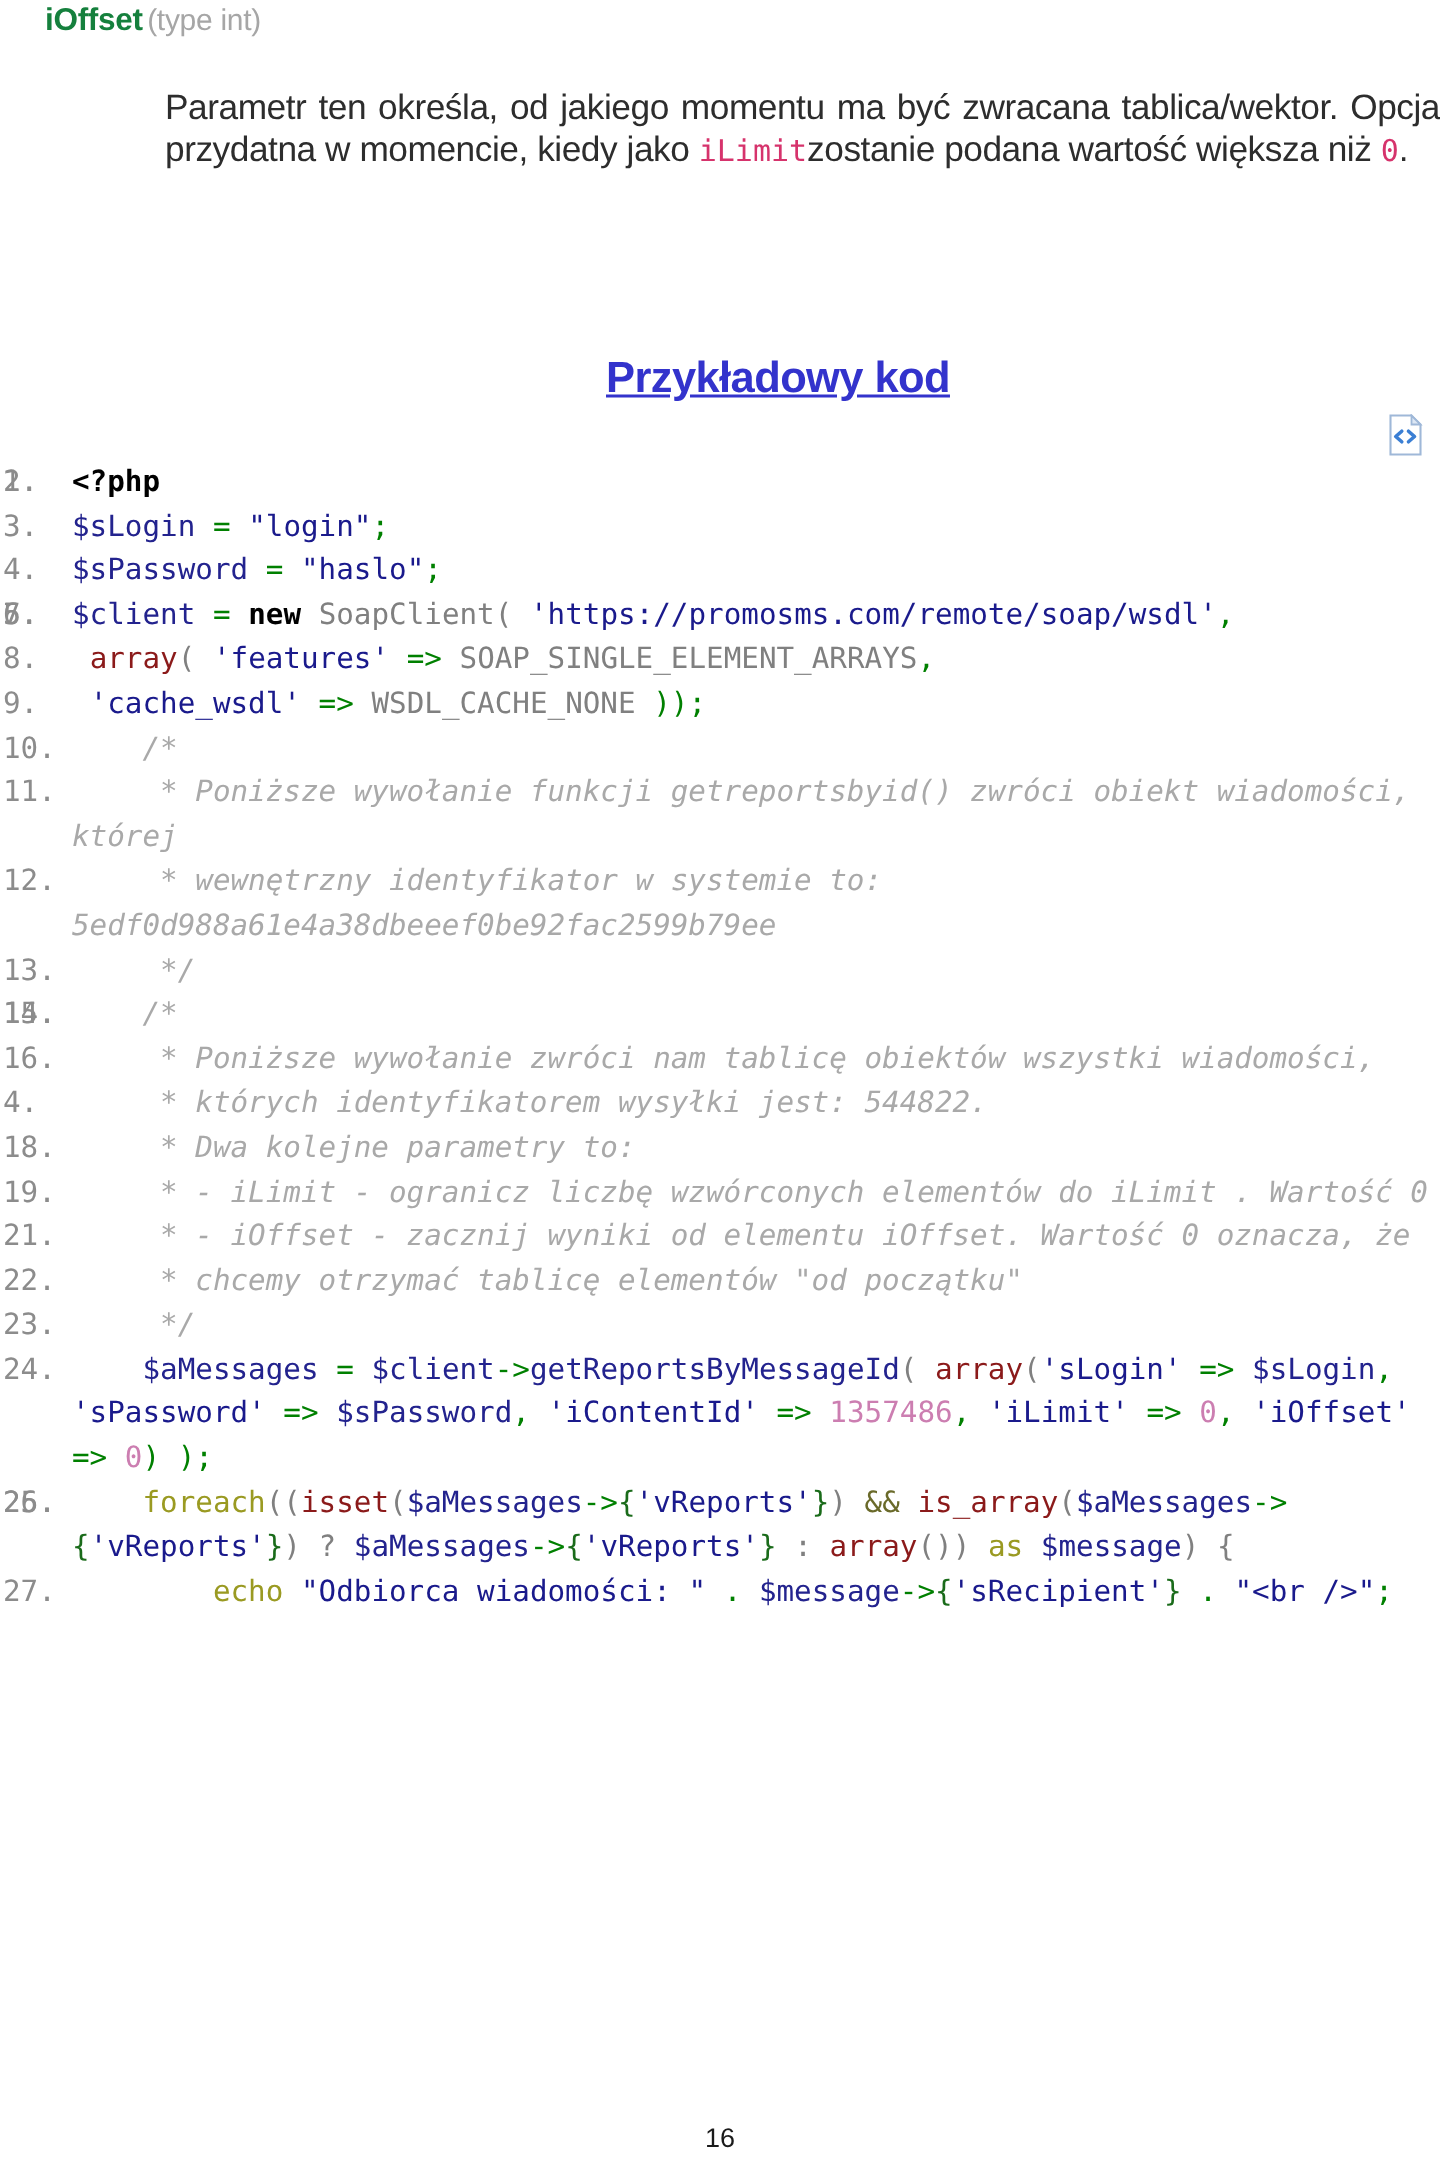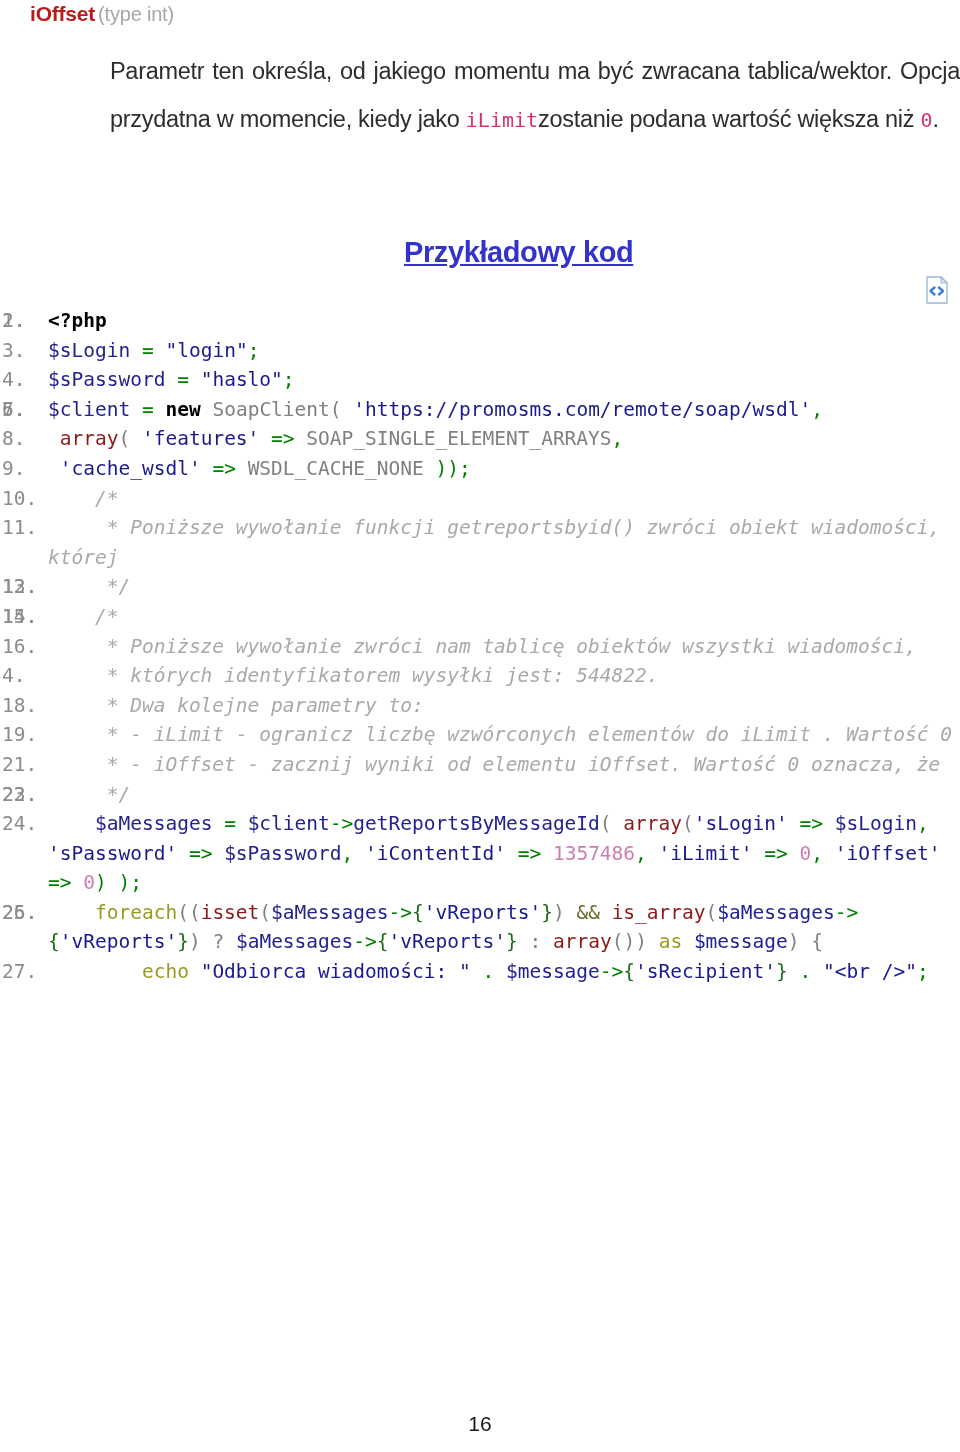--- a/index.html
+++ b/index.html
@@ -20,41 +20,41 @@
   .param-header {
     position: absolute;
     left: 30px;
     top: 2px;
     white-space: nowrap;
   }
   .param-name {
     font-family: "Liberation Sans", sans-serif;
     font-weight: bold;
     font-size: 21px;
-    color: #b91c1c;
+    color: #15803d;
     letter-spacing: -0.2px;
   }
   .param-type {
     font-family: "Liberation Sans", sans-serif;
     font-weight: normal;
     font-size: 20px;
     color: #a6a6a6;
     letter-spacing: -0.2px;
     margin-left: 3px;
   }
 
   
   .description {
     position: absolute;
     left: 110px;
-    top: 47px;
+    top: 57px;
     width: 850px;
     font-family: "Liberation Sans", sans-serif;
     font-size: 23.5px;
-    line-height: 48px;
+    line-height: 28px;
     color: #2d2d2d;
     text-align: justify;
     letter-spacing: -0.3px;
   }
   .description .inline-code {
     font-family: "DejaVu Sans Mono", monospace;
     font-size: 20px;
     color: #d6336c;
     letter-spacing: 0;
   }
@@ -126,21 +126,21 @@
   .t-amp     { color: #6a6a2a; }
 
   
   .page-number {
     position: absolute;
     left: 0;
     right: 0;
     bottom: 16px;
     text-align: center;
     font-family: "Liberation Sans", sans-serif;
-    font-size: 21px;
+    font-size: 18px;
     color: #1a1a1a;
   }
 </style>
 </head>
 <body>
 
 <div class="param-header">
   <span class="param-name">iOffset</span><span class="param-type">(type int)</span>
 </div>
 
@@ -164,30 +164,30 @@
     <div class="code-line"><span class="ln">2.</span><span class="code-body"><span class="t-kw">&lt;?php</span></span></div>
     <div class="code-line"><span class="ln">3.</span><span class="code-body"><span class="t-var">$sLogin</span><span class="t-plain"> </span><span class="t-op">=</span><span class="t-plain"> </span><span class="t-str">"login"</span><span class="t-op">;</span></span></div>
     <div class="code-line"><span class="ln">4.</span><span class="code-body"><span class="t-var">$sPassword</span><span class="t-plain"> </span><span class="t-op">=</span><span class="t-plain"> </span><span class="t-str">"haslo"</span><span class="t-op">;</span></span></div>
     <div class="code-line"><span class="ln">5.</span><span class="code-body"></span></div>
     <div class="code-line"><span class="ln">6.</span><span class="code-body"></span></div>
     <div class="code-line"><span class="ln">7.</span><span class="code-body"><span class="t-var">$client</span><span class="t-plain"> </span><span class="t-op">=</span><span class="t-plain"> </span><span class="t-kw">new</span><span class="t-plain"> </span><span class="t-const">SoapClient</span><span class="t-punc">(</span><span class="t-plain"> </span><span class="t-str">'https://promosms.com/remote/soap/wsdl'</span><span class="t-op">,</span></span></div>
     <div class="code-line"><span class="ln">8.</span><span class="code-body"><span class="t-plain"> </span><span class="t-fn">array</span><span class="t-punc">(</span><span class="t-plain"> </span><span class="t-str">'features'</span><span class="t-plain"> </span><span class="t-op">=&gt;</span><span class="t-plain"> </span><span class="t-const">SOAP_SINGLE_ELEMENT_ARRAYS</span><span class="t-op">,</span></span></div>
     <div class="code-line"><span class="ln">9.</span><span class="code-body"><span class="t-plain"> </span><span class="t-str">'cache_wsdl'</span><span class="t-plain"> </span><span class="t-op">=&gt;</span><span class="t-plain"> </span><span class="t-const">WSDL_CACHE_NONE</span><span class="t-plain"> </span><span class="t-op">));</span></span></div>
     <div class="code-line"><span class="ln">10.</span><span class="code-body"><span class="t-comment">    /*</span></span></div>
     <div class="code-line"><span class="ln">11.</span><span class="code-body"><span class="t-comment">     * Poniższe wywołanie funkcji getreportsbyid() zwróci obiekt wiadomości, której</span></span></div>
-    <div class="code-line"><span class="ln">12.</span></div>
+    <div class="code-line"><span class="ln">12.</span><span class="code-body"><span class="t-comment">     * wewnętrzny identyfikator w systemie to: 5edf0d988a61e4a38dbeeef0be92fac2599b79ee</span></span></div>
     <div class="code-line"><span class="ln">13.</span><span class="code-body"><span class="t-comment">     */</span></span></div>
     <div class="code-line"><span class="ln">14.</span><span class="code-body"></span></div>
     <div class="code-line"><span class="ln">15.</span><span class="code-body"><span class="t-comment">    /*</span></span></div>
     <div class="code-line"><span class="ln">16.</span><span class="code-body"><span class="t-comment">     * Poniższe wywołanie zwróci nam tablicę obiektów wszystki wiadomości,</span></span></div>
     <div class="code-line"><span class="ln">4.</span><span class="code-body"><span class="t-comment">     * których identyfikatorem wysyłki jest: 544822.</span></span></div>
     <div class="code-line"><span class="ln">18.</span><span class="code-body"><span class="t-comment">     * Dwa kolejne parametry to:</span></span></div>
     <div class="code-line"><span class="ln">19.</span><span class="code-body"><span class="t-comment">     * - iLimit - ogranicz liczbę wzwórconych elementów do iLimit . Wartość 0</span></span></div>
     <div class="code-line"><span class="ln">21.</span><span class="code-body"><span class="t-comment">     * - iOffset - zacznij wyniki od elementu iOffset. Wartość 0 oznacza, że</span></span></div>
-    <div class="code-line"><span class="ln">22.</span></div>
+    <div class="code-line"><span class="ln">22.</span><span class="code-body"><span class="t-comment">     * chcemy otrzymać tablicę elementów "od początku"</span></span></div>
     <div class="code-line"><span class="ln">23.</span><span class="code-body"><span class="t-comment">     */</span></span></div>
     <div class="code-line"><span class="ln">24.</span><span class="code-body"><span class="t-plain">    </span><span class="t-var">$aMessages</span><span class="t-plain"> </span><span class="t-op">=</span><span class="t-plain"> </span><span class="t-var">$client</span><span class="t-op">-&gt;</span><span class="t-var">getReportsByMessageId</span><span class="t-punc">(</span><span class="t-plain"> </span><span class="t-fn">array</span><span class="t-punc">(</span><span class="t-str">'sLogin'</span><span class="t-plain"> </span><span class="t-op">=&gt;</span><span class="t-plain"> </span><span class="t-var">$sLogin</span><span class="t-op">,</span><span class="t-plain"> </span><span class="t-str">'sPassword'</span><span class="t-plain"> </span><span class="t-op">=&gt;</span><span class="t-plain"> </span><span class="t-var">$sPassword</span><span class="t-op">,</span><span class="t-plain"> </span><span class="t-str">'iContentId'</span><span class="t-plain"> </span><span class="t-op">=&gt;</span><span class="t-plain"> </span><span class="t-num">1357486</span><span class="t-op">,</span><span class="t-plain"> </span><span class="t-str">'iLimit'</span><span class="t-plain"> </span><span class="t-op">=&gt;</span><span class="t-plain"> </span><span class="t-num">0</span><span class="t-op">,</span><span class="t-plain"> </span><span class="t-str">'iOffset'</span><span class="t-plain"> </span><span class="t-op">=&gt;</span><span class="t-plain"> </span><span class="t-num">0</span><span class="t-op">)</span><span class="t-plain"> </span><span class="t-op">);</span></span></div>
     <div class="code-line"><span class="ln">25.</span><span class="code-body"></span></div>
     <div class="code-line"><span class="ln">26.</span><span class="code-body"><span class="t-plain">    </span><span class="t-kw2">foreach</span><span class="t-punc">((</span><span class="t-fn">isset</span><span class="t-punc">(</span><span class="t-var">$aMessages</span><span class="t-op">-&gt;</span><span class="t-brace">{</span><span class="t-str">'vReports'</span><span class="t-brace">}</span><span class="t-punc">)</span><span class="t-plain"> </span><span class="t-amp">&amp;&amp;</span><span class="t-plain"> </span><span class="t-fn">is_array</span><span class="t-punc">(</span><span class="t-var">$aMessages</span><span class="t-op">-&gt;</span><span class="t-brace">{</span><span class="t-str">'vReports'</span><span class="t-brace">}</span><span class="t-punc">)</span><span class="t-plain"> </span><span class="t-punc">?</span><span class="t-plain"> </span><span class="t-var">$aMessages</span><span class="t-op">-&gt;</span><span class="t-brace">{</span><span class="t-str">'vReports'</span><span class="t-brace">}</span><span class="t-plain"> </span><span class="t-punc">:</span><span class="t-plain"> </span><span class="t-fn">array</span><span class="t-punc">())</span><span class="t-plain"> </span><span class="t-kw2">as</span><span class="t-plain"> </span><span class="t-var">$message</span><span class="t-punc">)</span><span class="t-plain"> </span><span class="t-punc">{</span></span></div>
     <div class="code-line"><span class="ln">27.</span><span class="code-body"><span class="t-plain">        </span><span class="t-kw2">echo</span><span class="t-plain"> </span><span class="t-str">"Odbiorca wiadomości: "</span><span class="t-plain"> </span><span class="t-op">.</span><span class="t-plain"> </span><span class="t-var">$message</span><span class="t-op">-&gt;</span><span class="t-brace">{</span><span class="t-str">'sRecipient'</span><span class="t-brace">}</span><span class="t-plain"> </span><span class="t-op">.</span><span class="t-plain"> </span><span class="t-str">"&lt;br /&gt;"</span><span class="t-op">;</span></span></div>
   </div>
 
 <div class="page-number">16</div>
 
 </body></html>

